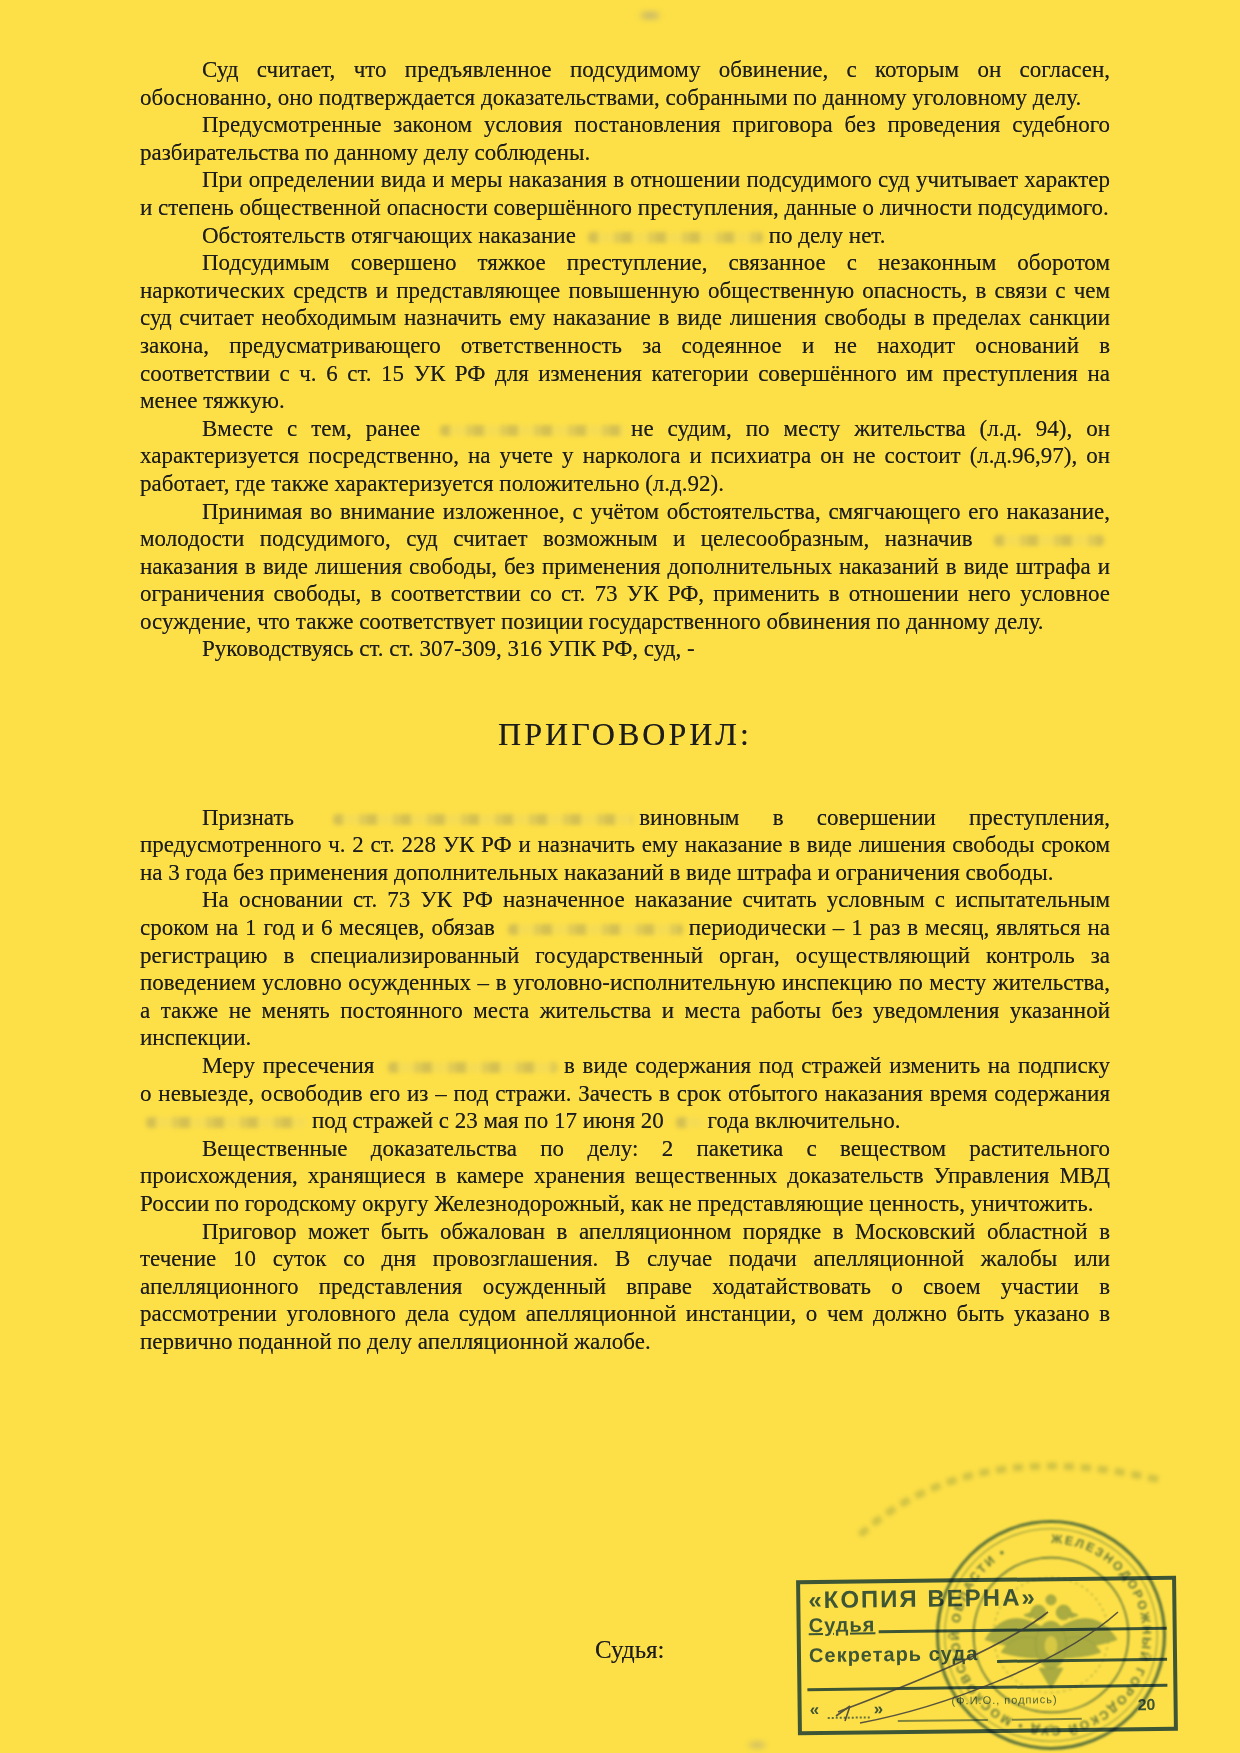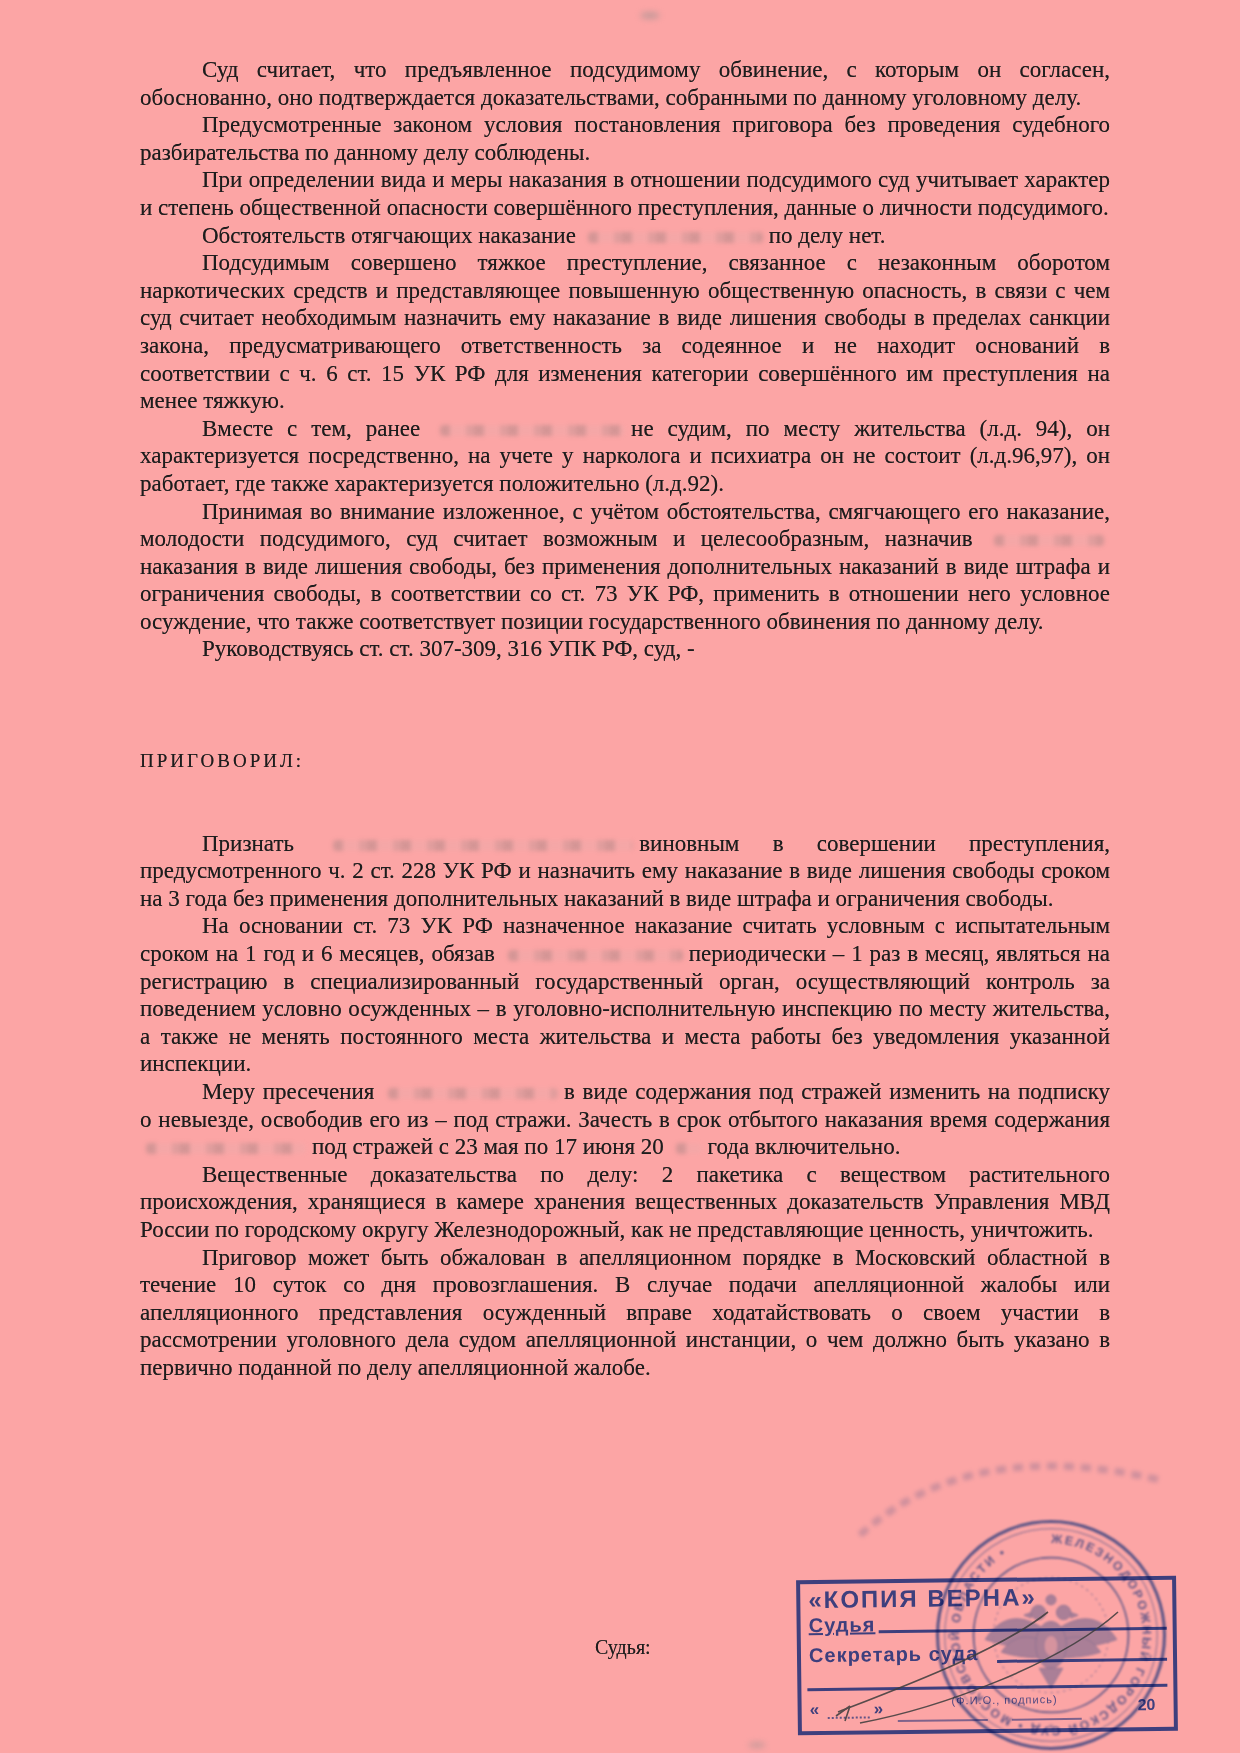--- a/index.html
+++ b/index.html
@@ -1,51 +1,51 @@
 <!DOCTYPE html>
 <html style="--stamp-color: #2f55bd;"><head>
 <meta charset="utf-8">
 <style>
   html,body { margin:0; padding:0; }
   body { background:#9a9a9a; }
   .page {
     position:relative;
     width:1240px; height:1753px;
     margin:0 auto;
-    background:#fca5a5;
+    background:#fde047;
     overflow:hidden;
     font-family:"Liberation Serif", serif;
     color:#1d1d1d;
   }
   
   .doc {
     position:absolute; left:140px; top:56px; width:970px;
     font-size:23px; line-height:27.6px;
     text-align:justify;
     text-shadow:0 0 0.5px rgba(35,35,35,.65);
   }
   .para { margin:0; text-indent:62px; }
   .para.heading {
-    text-indent:0; 
-    letter-spacing:3px; font-size:19px;
-    margin:84px 0 55px 0;
+    text-indent:0; text-align:center;
+    letter-spacing:3px; font-size:32px;
+    margin:58px 0 55px 0;
   }
   .redact {
     display:inline-block; height:11px; margin:0 6px;
     vertical-align:baseline;
     border-radius:4px;
     background:repeating-linear-gradient(90deg,
       rgba(110,110,110,.28) 0 10px,
       rgba(190,190,190,.10) 10px 26px,
       rgba(130,130,130,.22) 26px 34px);
     filter:blur(2px);
   }
   .judge-sign {
     position:absolute; left:595px; top:1636px;
-    font-size:20px; text-shadow:0 0 0.5px rgba(35,35,35,.65);
+    font-size:25px; text-shadow:0 0 0.5px rgba(35,35,35,.65);
   }
   
   .stamp {
     position:absolute; left:797px; top:1578px; width:372px; height:147px;
     border:4px solid var(--stamp-color,#2f55bd);
     transform:rotate(-0.7deg);
     font-family:"Liberation Sans", sans-serif;
     color:var(--stamp-color,#2f55bd);
     opacity:.93;
     mix-blend-mode:multiply;

